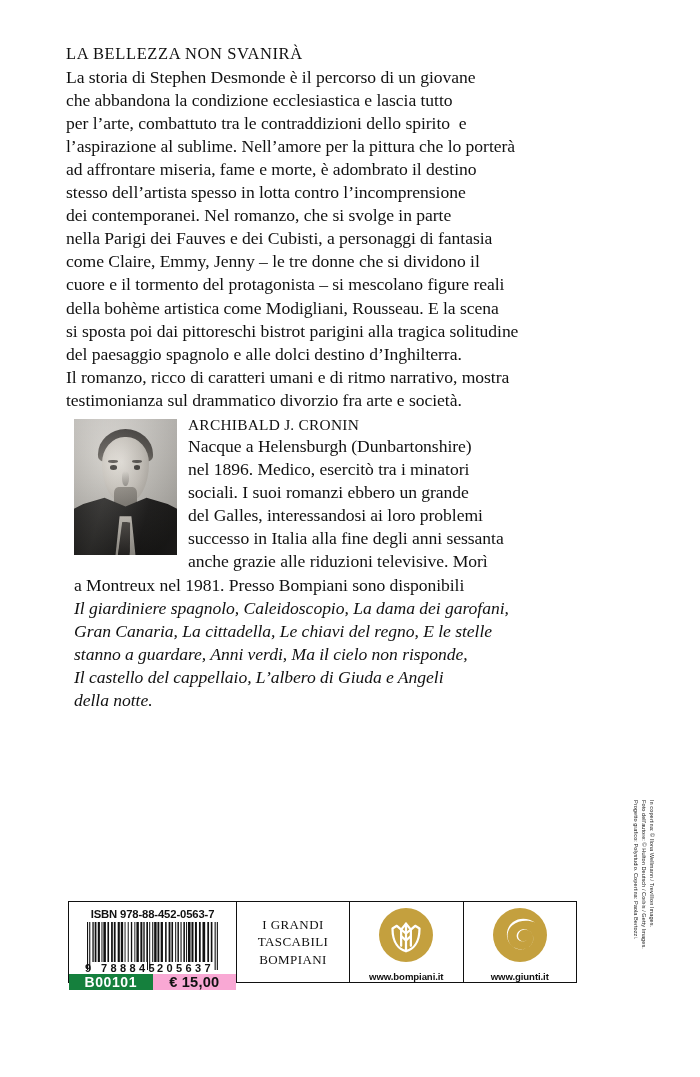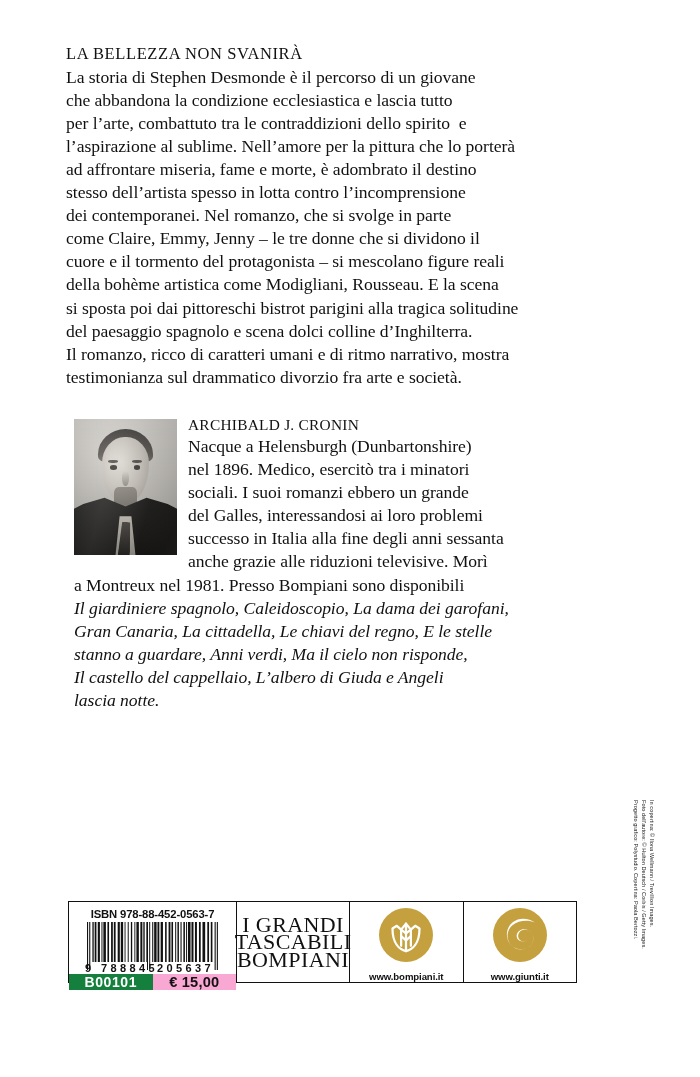--- a/index.html
+++ b/index.html
@@ -224,21 +224,21 @@
   }
   #cell-imprint {
     width: 113px;
     border-right: 1.3px solid #111111;
     display: flex;
     align-items: center;
     justify-content: center;
   }
   #imprint-text {
     text-align: center;
-    font-size: 22px;
+    font-size: 13px;
     line-height: 17.4px;
     letter-spacing: 0.4px;
     white-space: pre-line;
   }
   .cell-logo {
     flex: 1;
     display: flex;
     flex-direction: column;
     align-items: center;
     justify-content: center;
@@ -277,25 +277,26 @@
 <div id="blurb">
   <div id="blurb-title">LA BELLEZZA NON SVANIRÀ</div>
   <div id="blurb-body">
       <div class="blurb-line">La storia di Stephen Desmonde è il percorso di un giovane</div>
       <div class="blurb-line">che abbandona la condizione ecclesiastica e lascia tutto</div>
       <div class="blurb-line">per l’arte, combattuto tra le contraddizioni dello spirito  e</div>
       <div class="blurb-line">l’aspirazione al sublime. Nell’amore per la pittura che lo porterà</div>
       <div class="blurb-line">ad affrontare miseria, fame e morte, è adombrato il destino</div>
       <div class="blurb-line">stesso dell’artista spesso in lotta contro l’incomprensione</div>
       <div class="blurb-line">dei contemporanei. Nel romanzo, che si svolge in parte</div>
+      <div class="blurb-line">nella Parigi dei Fauves e dei Cubisti, a personaggi di fantasia</div>
       <div class="blurb-line">come Claire, Emmy, Jenny – le tre donne che si dividono il</div>
       <div class="blurb-line">cuore e il tormento del protagonista – si mescolano figure reali</div>
       <div class="blurb-line">della bohème artistica come Modigliani, Rousseau. E la scena</div>
       <div class="blurb-line">si sposta poi dai pittoreschi bistrot parigini alla tragica solitudine</div>
-      <div class="blurb-line">del paesaggio spagnolo e scena dolci colline d’Inghilterra.</div>
+      <div class="blurb-line">del paesaggio spagnolo e alle dolci destino d’Inghilterra.</div>
       <div class="blurb-line">Il romanzo, ricco di caratteri umani e di ritmo narrativo, mostra</div>
       <div class="blurb-line">testimonianza sul drammatico divorzio fra arte e società.</div>
     </div>
 </div>
 
 <div id="author-block">
   <div id="author-photo">
     <div class="bg"></div>
     <div class="hair"></div>
     <div class="face"></div>
@@ -319,21 +320,21 @@
       <div class="bio-line">del Galles, interessandosi ai loro problemi</div>
       <div class="bio-line">successo in Italia alla fine degli anni sessanta</div>
       <div class="bio-line">anche grazie alle riduzioni televisive. Morì</div>
       <div class="bio-line">a Montreux nel 1981. Presso Bompiani sono disponibili</div>
     </div>
   <div id="author-titles">
       <div class="bio-line italic">Il giardiniere spagnolo, Caleidoscopio, La dama dei garofani,</div>
       <div class="bio-line italic">Gran Canaria, La cittadella, Le chiavi del regno, E le stelle</div>
       <div class="bio-line italic">stanno a guardare, Anni verdi, Ma il cielo non risponde,</div>
       <div class="bio-line italic">Il castello del cappellaio, L’albero di Giuda e Angeli</div>
-      <div class="bio-line italic">lascia notte.</div>
+      <div class="bio-line italic">della notte.</div>
     </div>
 </div>
 
 <div id="bottom-bar">
 
   <div class="bar-cell" id="cell-barcode">
     <div id="isbn-text">ISBN 978-88-452-0563-7</div>
     <div id="barcode">
       <svg width="140" height="52" viewBox="0 0 140 52" aria-hidden="true">
         <g id="barcode-bars" fill="#111111">

